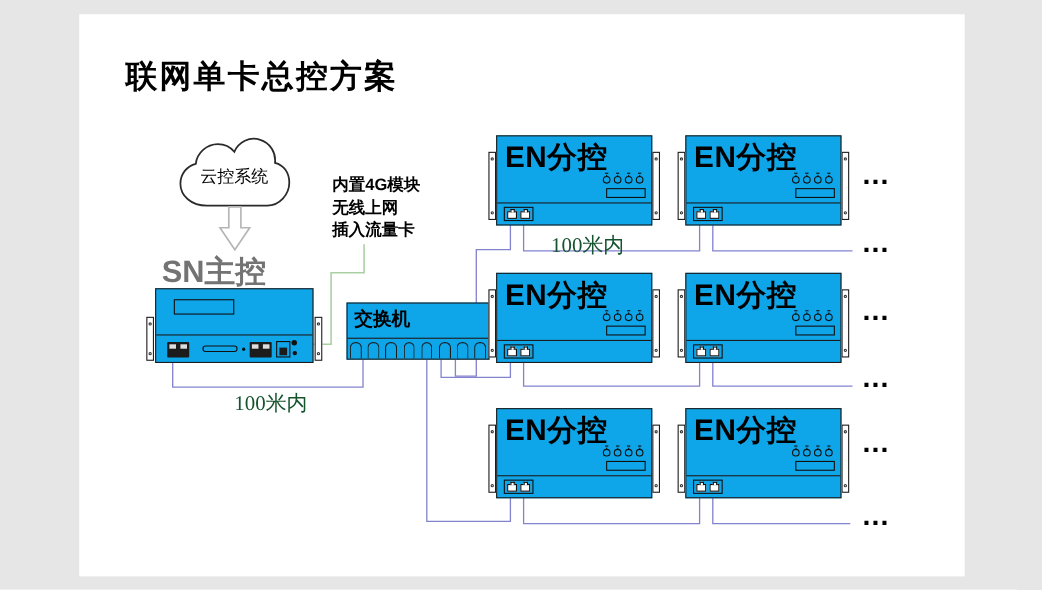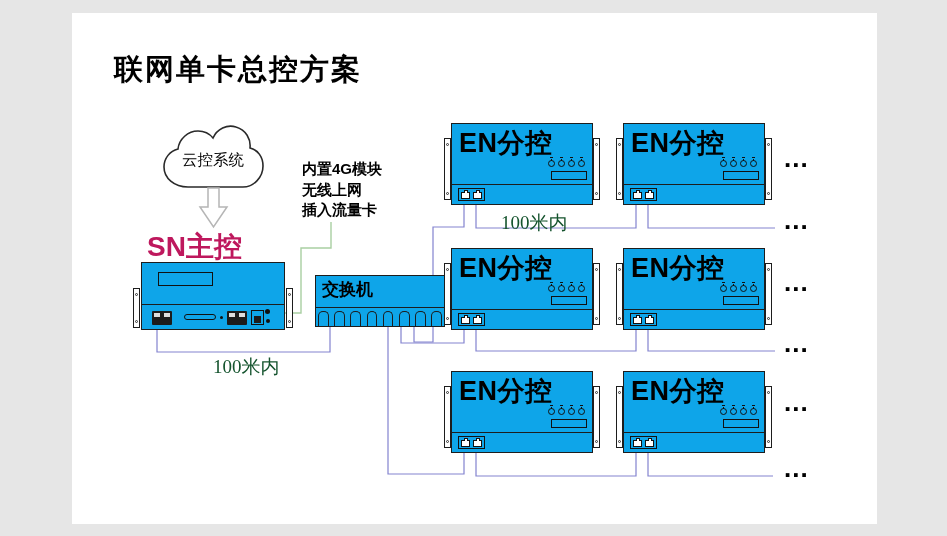--- a/index.html
+++ b/index.html
@@ -5,21 +5,21 @@
   html,body{margin:0;padding:0;}
   body{width:947px;height:536px;background:var(--page-bg,#e6e6e6);font-family:"Liberation Sans",sans-serif;}
   .stage{position:relative;width:947px;height:536px;overflow:hidden;}
   .canvas{position:absolute;left:72px;top:13px;width:805px;height:511px;background:var(--canvas,#ffffff);}
   .abs{position:absolute;}
   .title{left:114px;top:50px;font-size:29px;font-weight:bold;letter-spacing:2px;color:#000;}
   .wires{position:absolute;left:0;top:0;width:947px;height:536px;}
   .wire-blue{fill:none;stroke:var(--wire-blue,#8383cf);stroke-width:1.2;}
   .wire-green{fill:none;stroke:var(--wire-green,#a9cfa2);stroke-width:1.4;}
   .cloud-label{left:174px;top:150px;width:70px;text-align:right;font-size:15.5px;color:#000;}
-  .sn-label{left:147px;top:228px;font-size:28px;font-weight:bold;color:#be185d;}
+  .sn-label{left:147px;top:228px;font-size:28px;font-weight:bold;color:#737373;}
   .annotation{left:302px;top:159px;font-size:15px;font-weight:bold;line-height:20.5px;color:#000;}
   .dist{font-family:"Liberation Serif",serif;font-size:19px;color:#14532d;}
   .dots{font-size:26px;font-weight:bold;line-height:20px;color:#000;letter-spacing:1px;}
   
   .dev{position:absolute;background:#0ea5e9;border:1.6px solid #1d1d1d;box-sizing:border-box;}
   .ear{position:absolute;width:7px;background:#fff;border:1.4px solid #1d1d1d;box-sizing:border-box;}
   .ear .hole{position:absolute;left:50%;width:3px;height:3px;margin-left:-1.5px;border-radius:50%;border:1px solid #333;box-sizing:border-box;}
   .hole.t{top:4px;} .hole.b{bottom:4px;}
   
   .en{width:142px;height:82px;}

